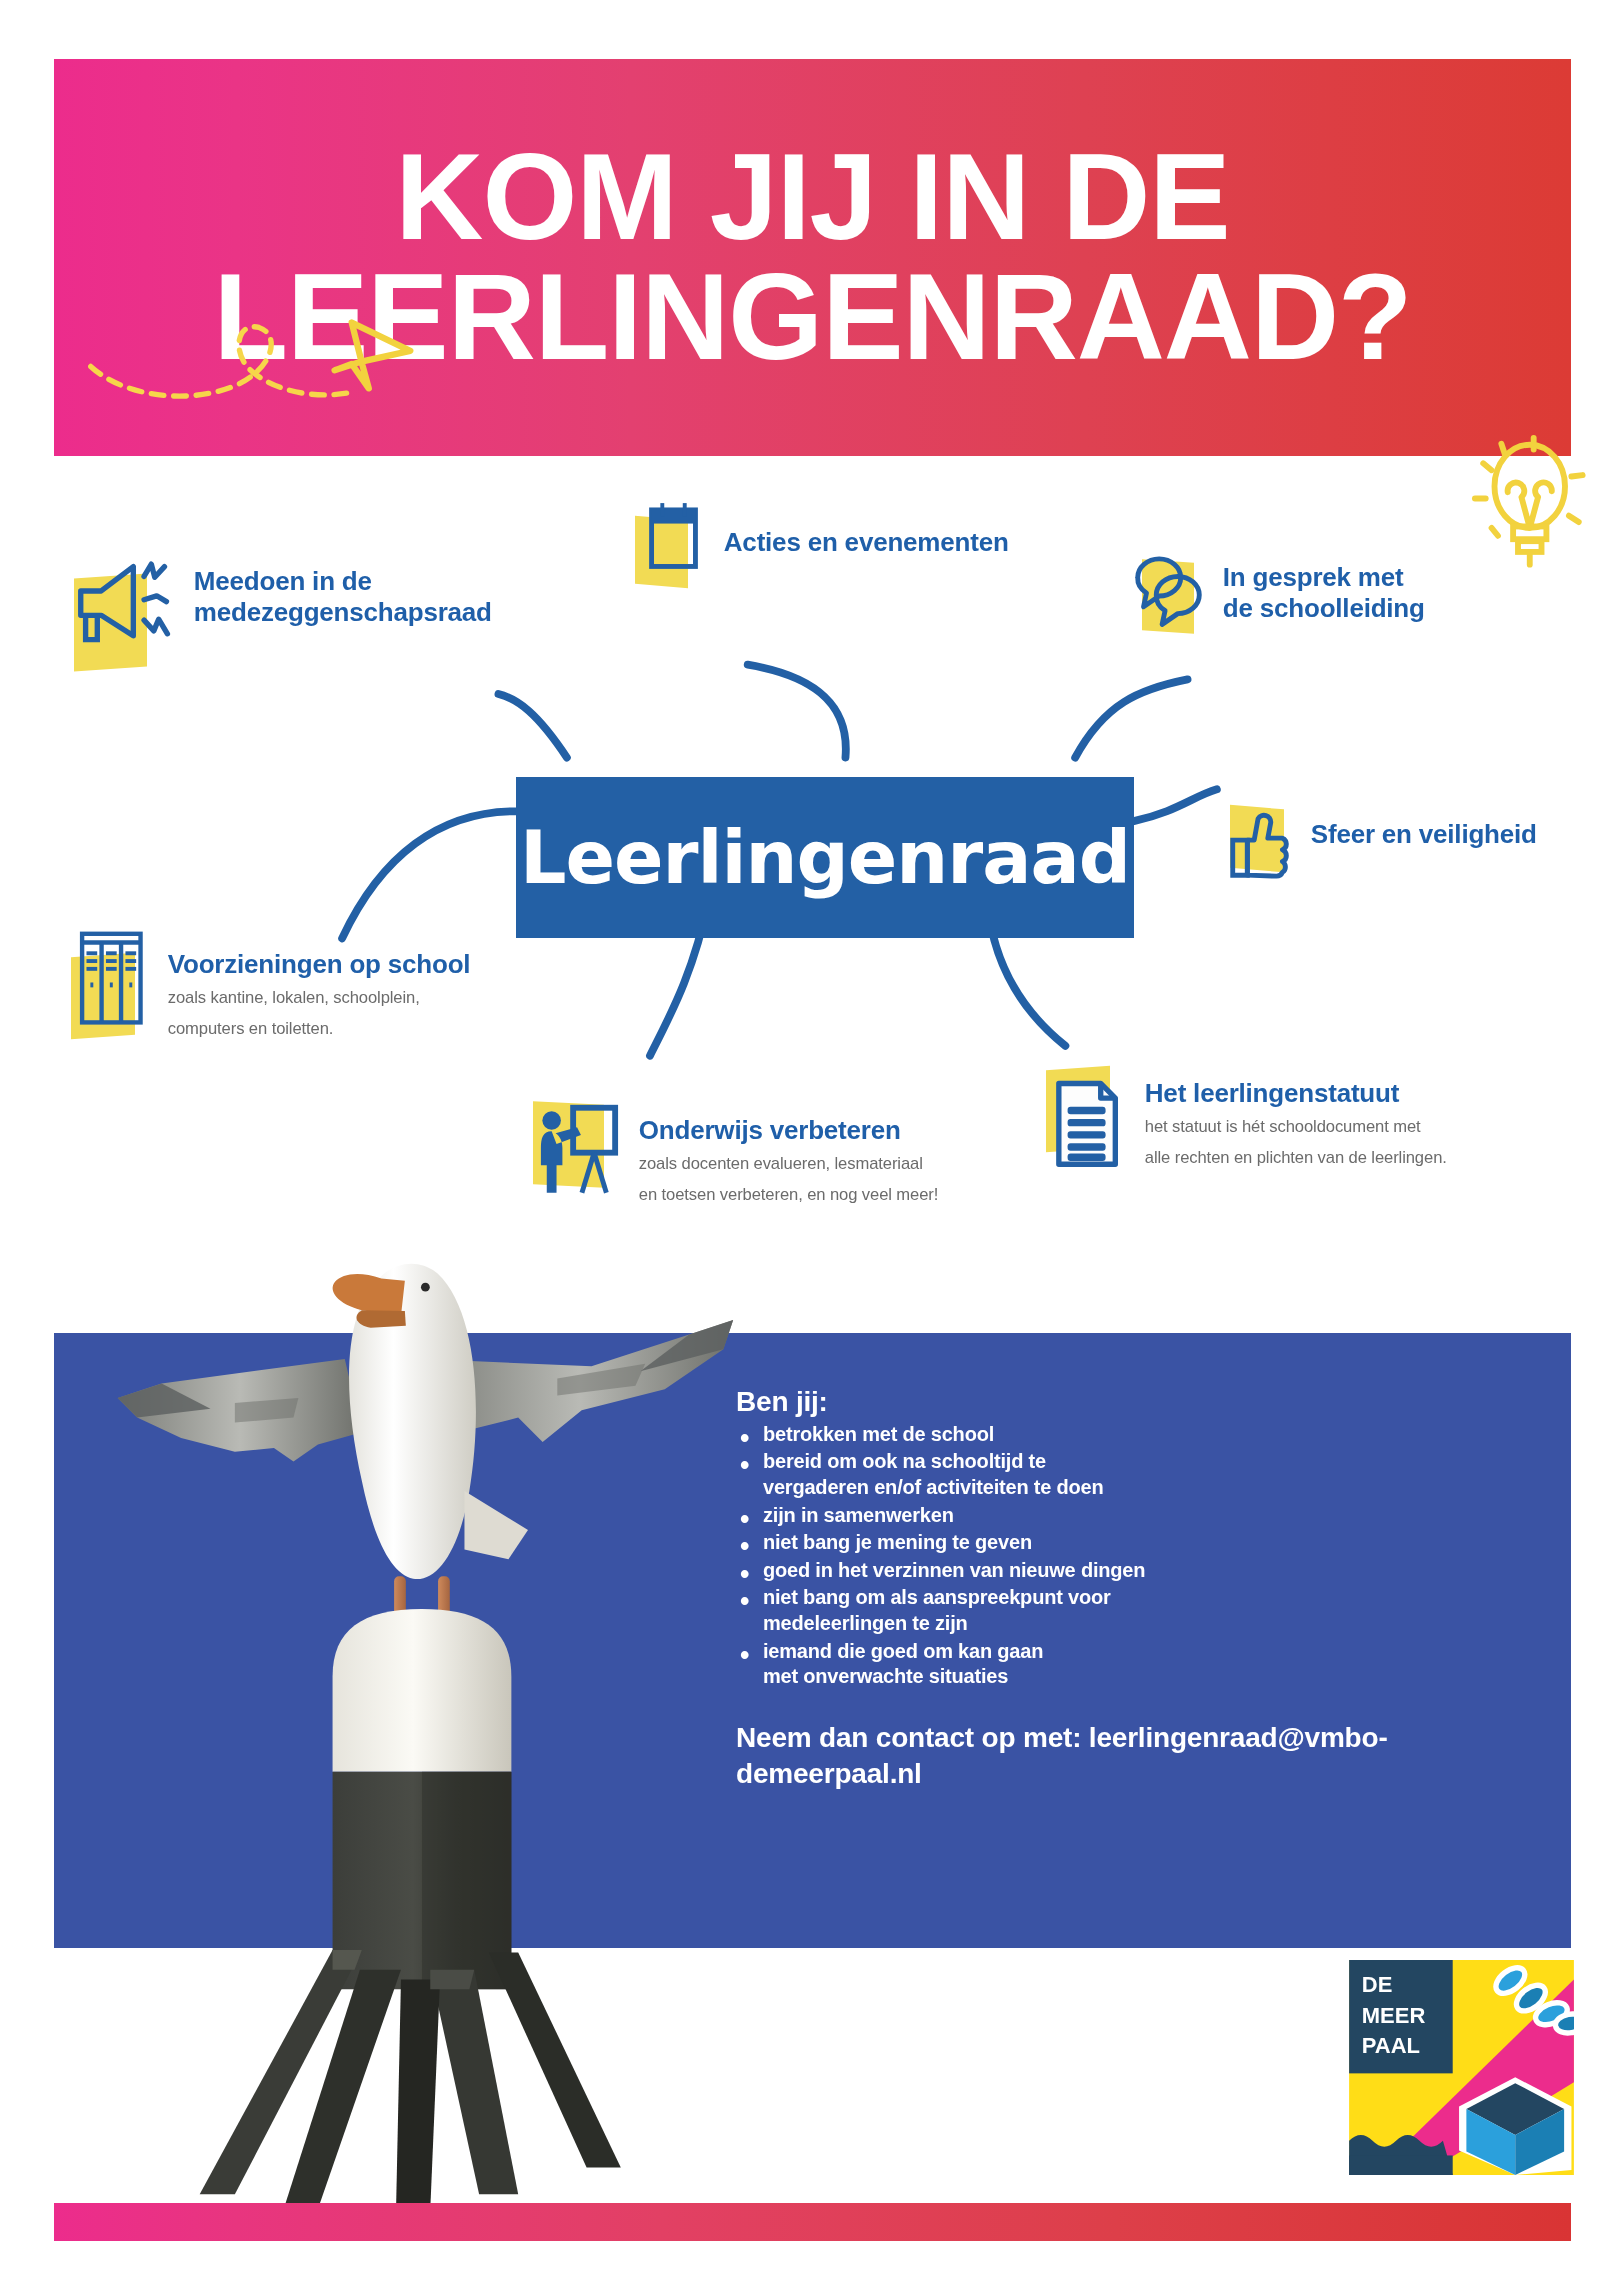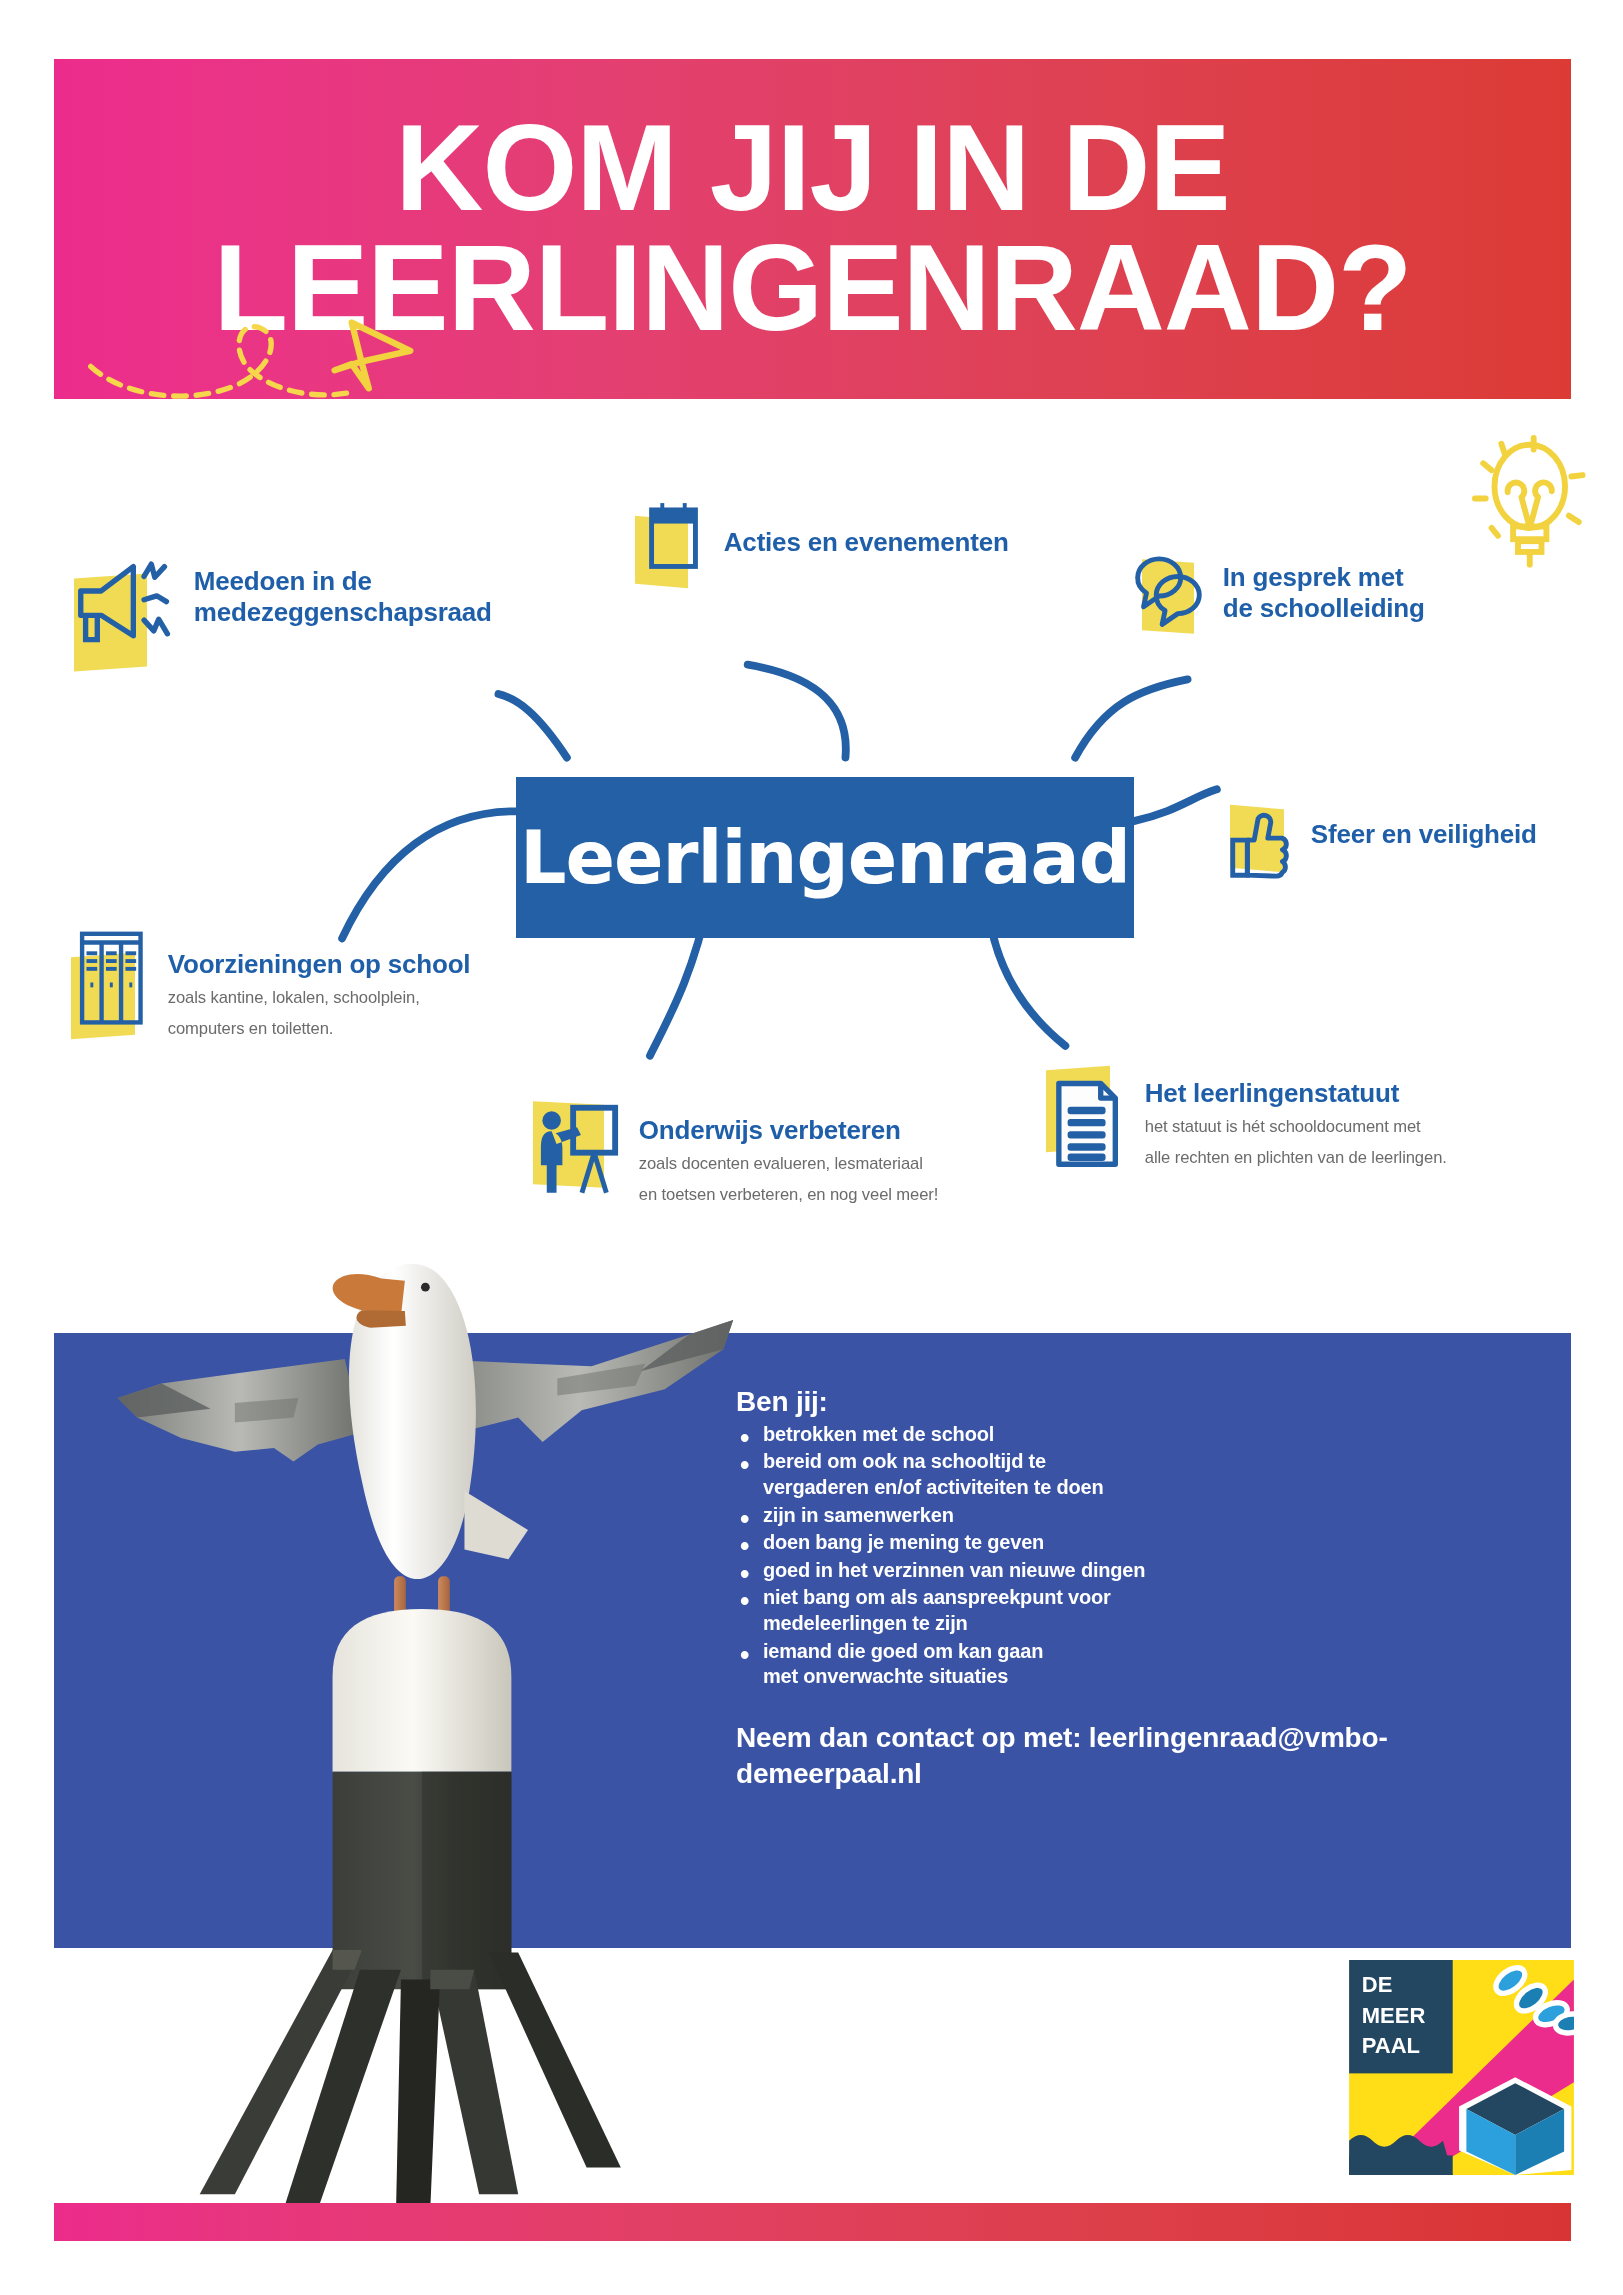--- a/index.html
+++ b/index.html
@@ -3,21 +3,21 @@
 <meta charset="utf-8">
 <style>
   html,body{margin:0;padding:0;background:#ffffff;}
   body{width:1623px;height:2295px;position:relative;overflow:hidden;
        font-family:"Liberation Sans", sans-serif;}
 
   .poster{position:absolute;inset:0;background:#fff;}
 
   
   .header-band{
-    position:absolute;left:54px;top:59px;width:1517px;height:340px;
+    position:absolute;left:54px;top:59px;width:1517px;height:397px;
     background:linear-gradient(90deg,#ec2c8c 0%,#ea3486 12%,#e34070 38%,#de4152 68%,#dc3b35 100%);
     overflow:hidden;
   }
   .header-title{
     position:absolute;left:0;top:0;width:100%;height:100%;
     display:flex;flex-direction:column;align-items:center;justify-content:center;
     color:#ffffff;font-weight:bold;letter-spacing:-1px;
     font-family:"Liberation Sans", sans-serif;
     text-align:center;line-height:0.98;
   }
@@ -296,21 +296,21 @@
           <span>betrokken met de school</span>
         </li>
         <li>
           <span>bereid om ook na schooltijd te</span>
           <span class="cont">vergaderen en/of activiteiten te doen</span>
         </li>
         <li>
           <span>zijn in samenwerken</span>
         </li>
         <li>
-          <span>doen bang je mening te geven</span>
+          <span>niet bang je mening te geven</span>
         </li>
         <li>
           <span>goed in het verzinnen van nieuwe dingen</span>
         </li>
         <li>
           <span>niet bang om als aanspreekpunt voor</span>
           <span class="cont">medeleerlingen te zijn</span>
         </li>
         <li>
           <span>iemand die goed om kan gaan</span>

